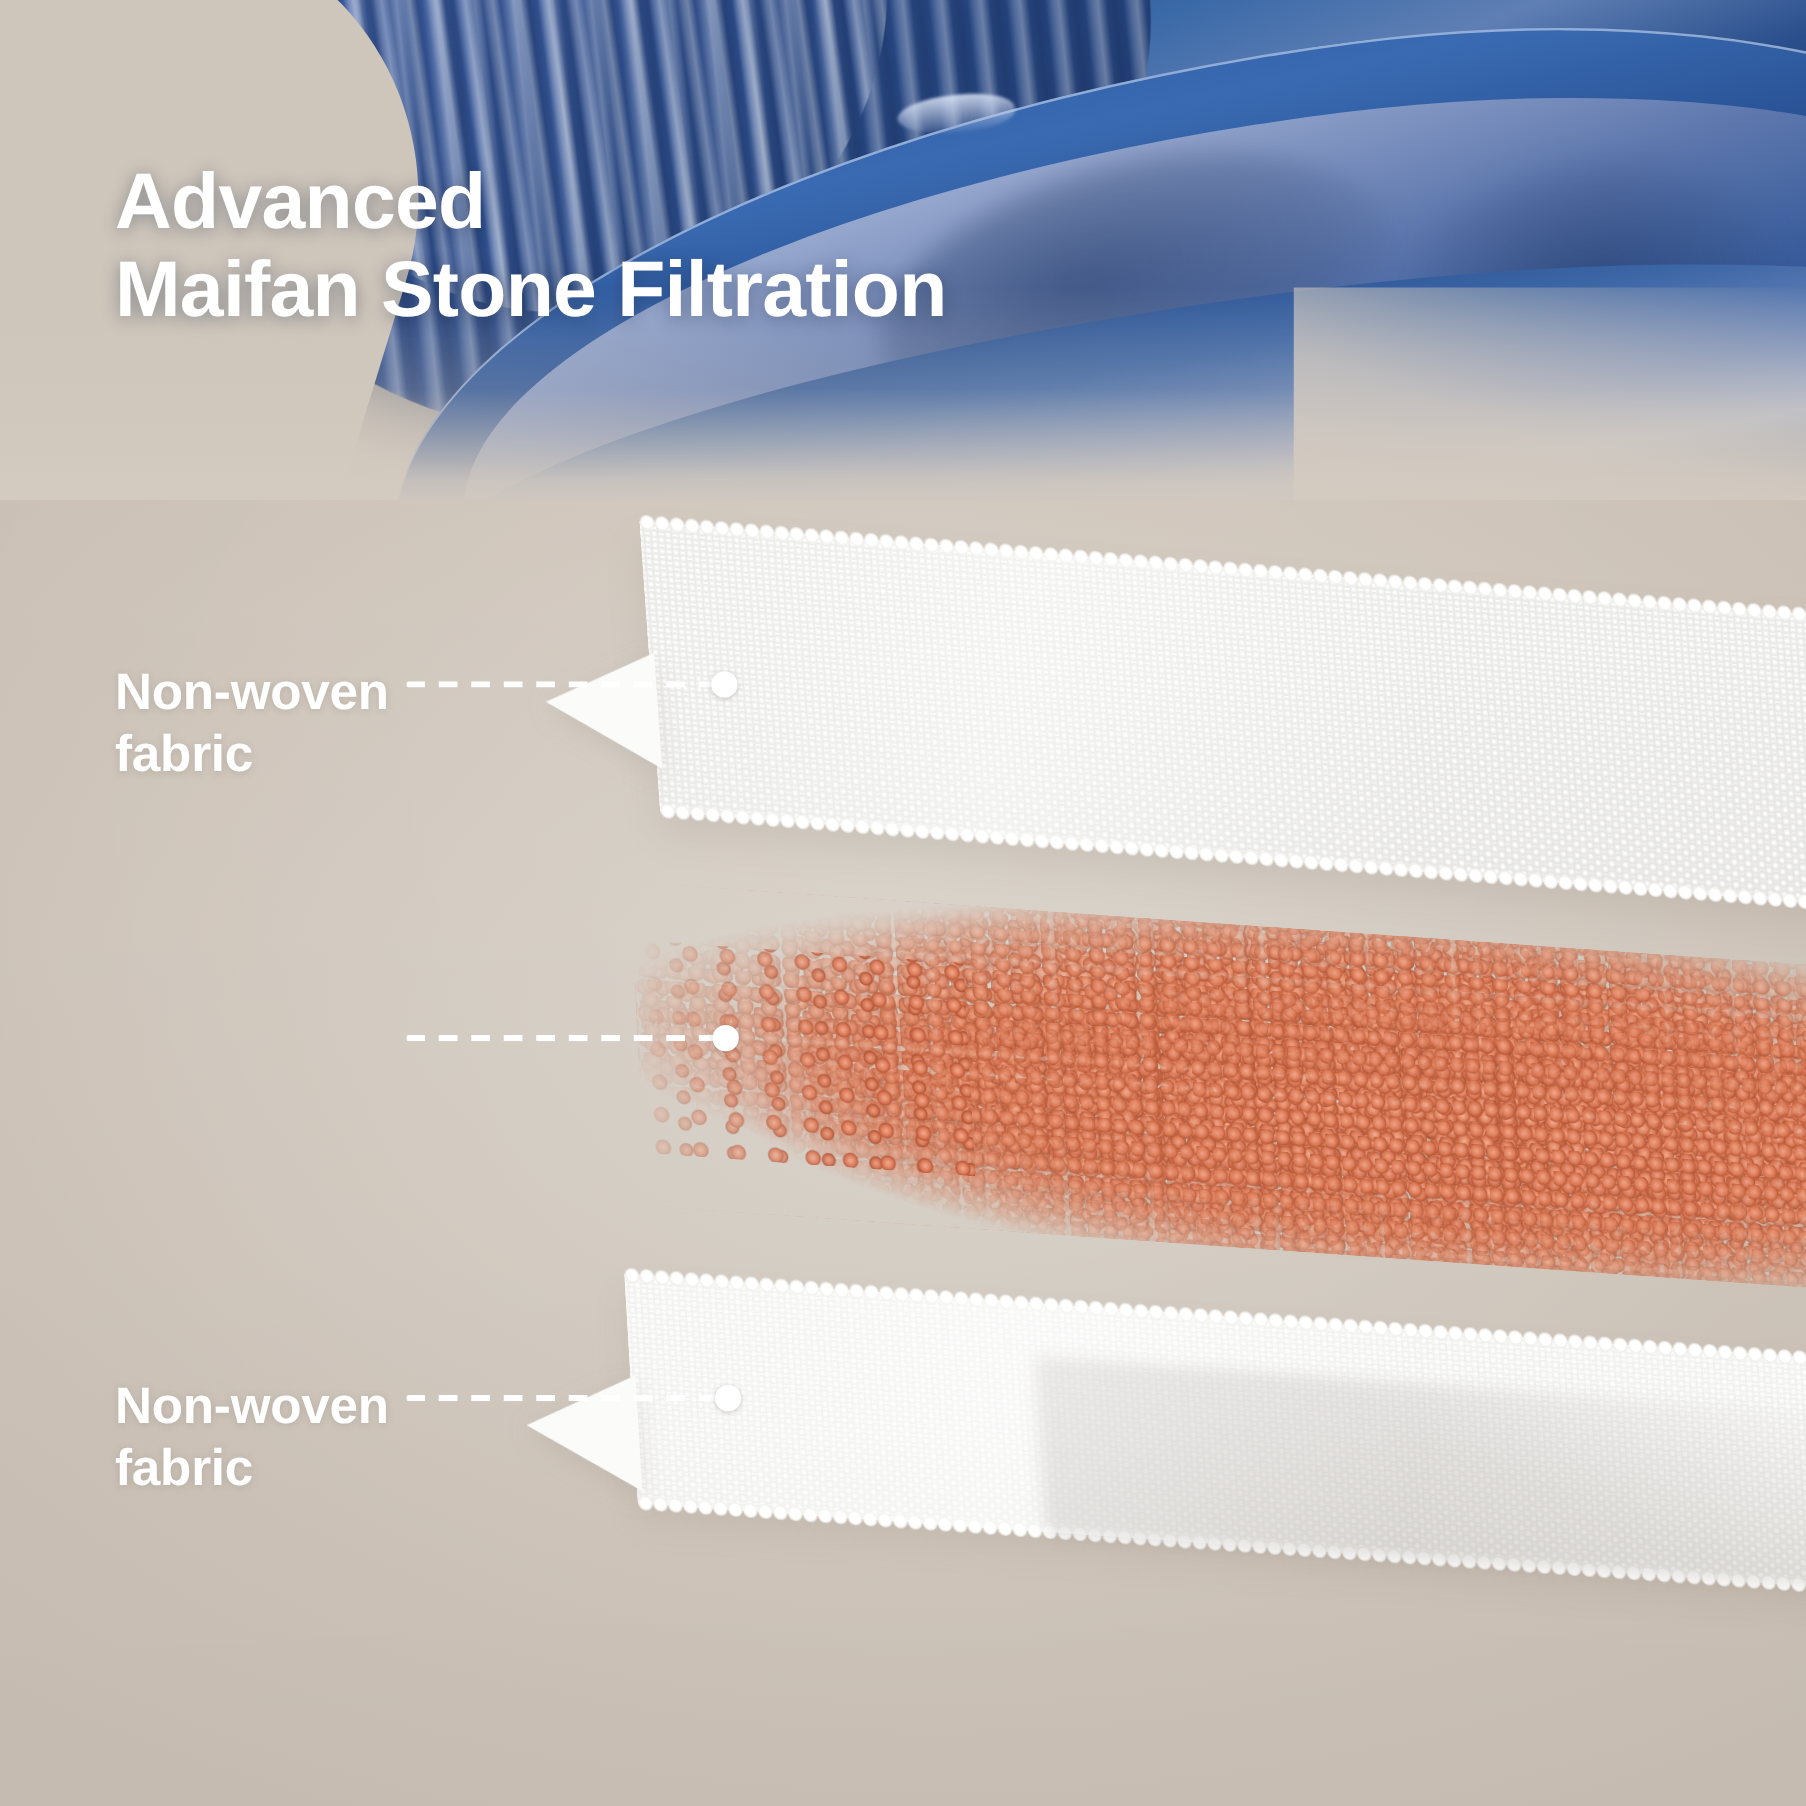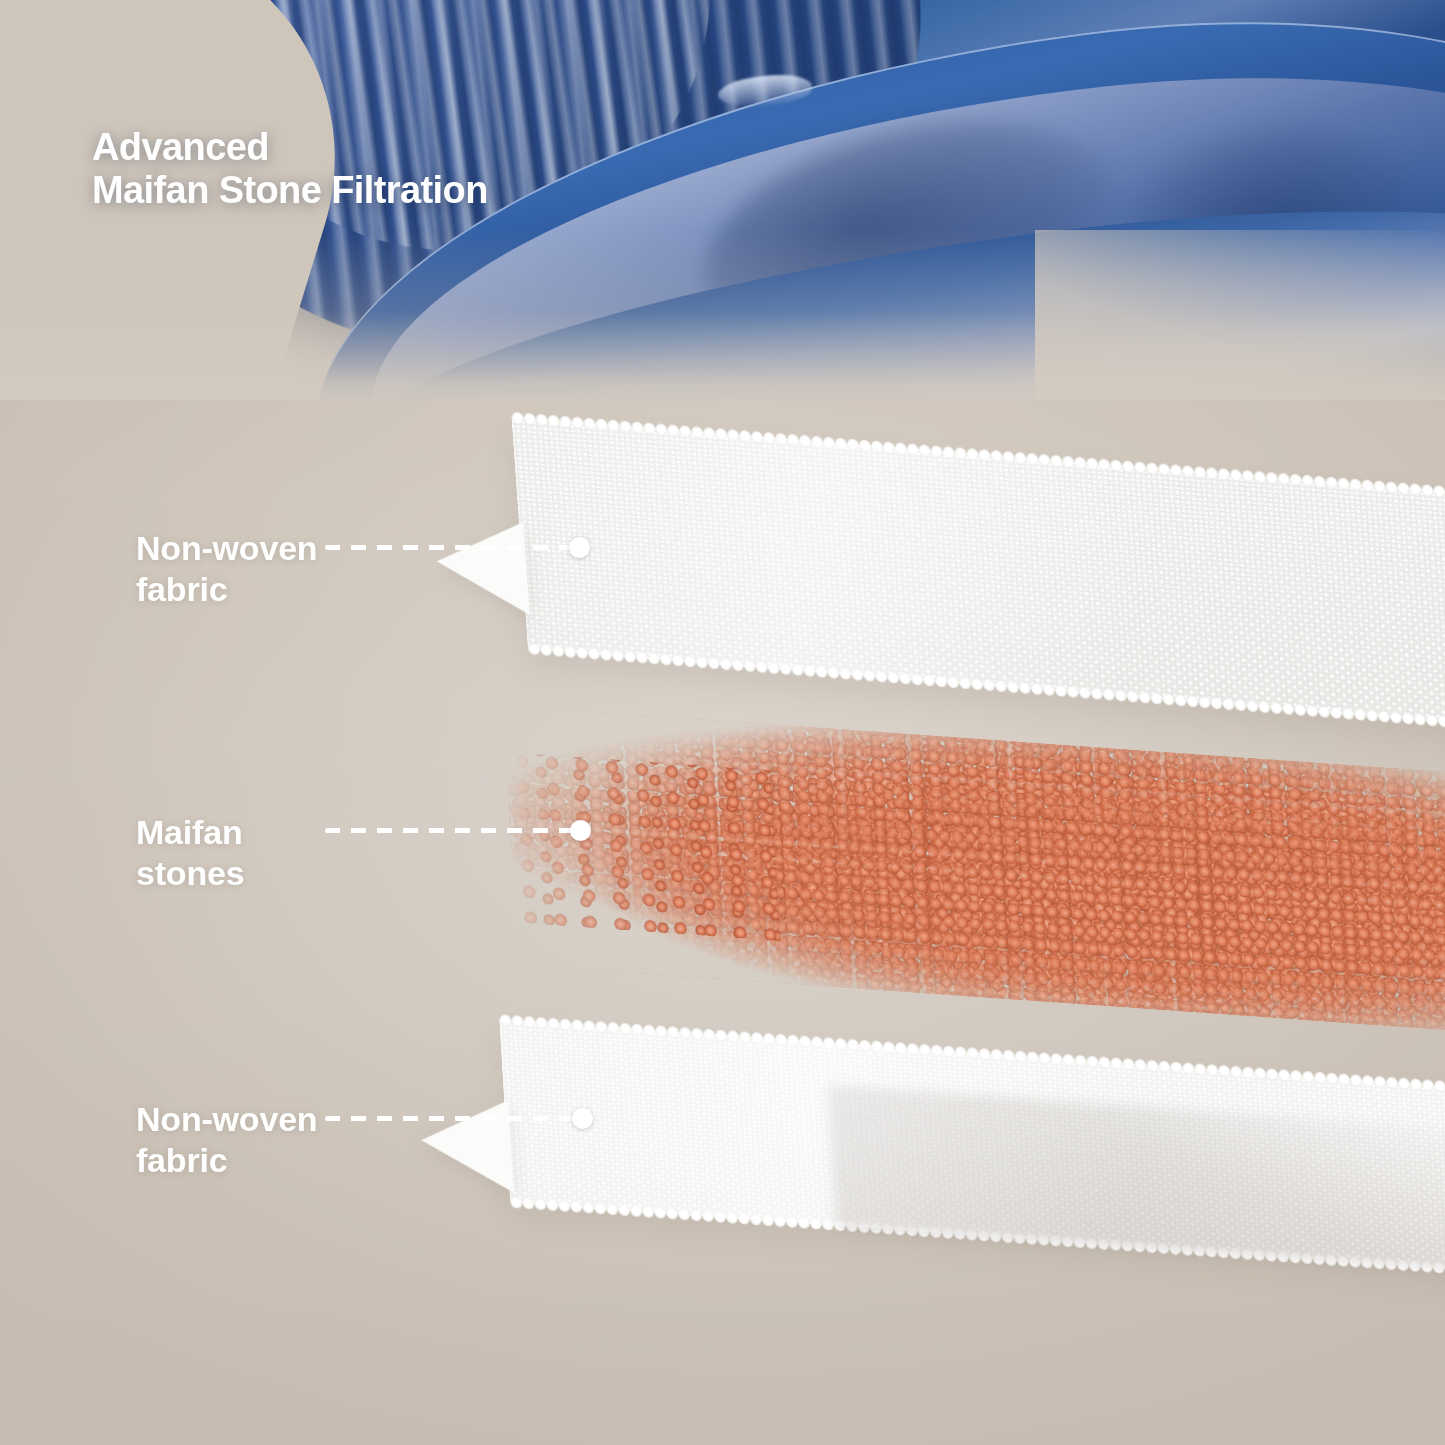--- a/index.html
+++ b/index.html
@@ -209,21 +209,21 @@
     background: linear-gradient(200deg, rgba(211,202,192,0) 0%, rgba(211,202,192,0.8) 60%, #d3cac0 100%);
   }
 
   
   .title {
     position: absolute;
     left: 92px;
     top: 126px;
     width: 1000px;
     color: #ffffff;
-    font-size: 38px;
+    font-size: 63px;
     font-weight: 700;
     line-height: 1.12;
     letter-spacing: -0.6px;
     text-shadow: 0 2px 14px rgba(30,45,75,0.40);
     white-space: pre-line;
   }
   .subtitle {
     position: absolute;
     left: 94px;
     top: 300px;
@@ -231,27 +231,26 @@
     font-size: 29px;
     font-weight: 400;
     letter-spacing: 0.1px;
     text-shadow: 0 1px 8px rgba(40,55,85,0.30);
   }
 
   
   .callout {
     position: absolute;
     color: #ffffff;
-    font-size: 34px;
+    font-size: 41px;
     font-weight: 700;
     line-height: 1.22;
     letter-spacing: -0.2px;
     white-space: pre-line;
     text-shadow: 0 1px 6px rgba(120,110,100,0.25);
-    margin-left: 44px;
   }
   .leader {
     position: absolute;
     height: 5px;
     background-image: linear-gradient(to right, #ffffff 0 15px, rgba(255,255,255,0) 15px 26px);
     background-size: 26px 5px;
     background-repeat: repeat-x;
     border-radius: 3px;
   }
   .leader-dot {
@@ -465,22 +464,20 @@
       <div class="sheet-shadow"></div>
       <div class="sheet-sheen"></div>
     </div>
   </div>
 
   <div class="callout" style="left:92px; top:528px;">Non-woven
 fabric</div>
   <div class="leader" style="left:325px; top:545px; width:252px;"></div>
   <div class="leader-dot" style="left:569px; top:537px;"></div>
 
-  <div class="callout" style="left:92px; top:812px;">Maifan
-stones</div>
   <div class="leader" style="left:325px; top:828px; width:252px;"></div>
   <div class="leader-dot" style="left:570px; top:820px;"></div>
 
   <div class="callout" style="left:92px; top:1099px;">Non-woven
 fabric</div>
   <div class="leader" style="left:325px; top:1116px; width:252px;"></div>
   <div class="leader-dot" style="left:572px; top:1108px;"></div>
 
 </div>
 

